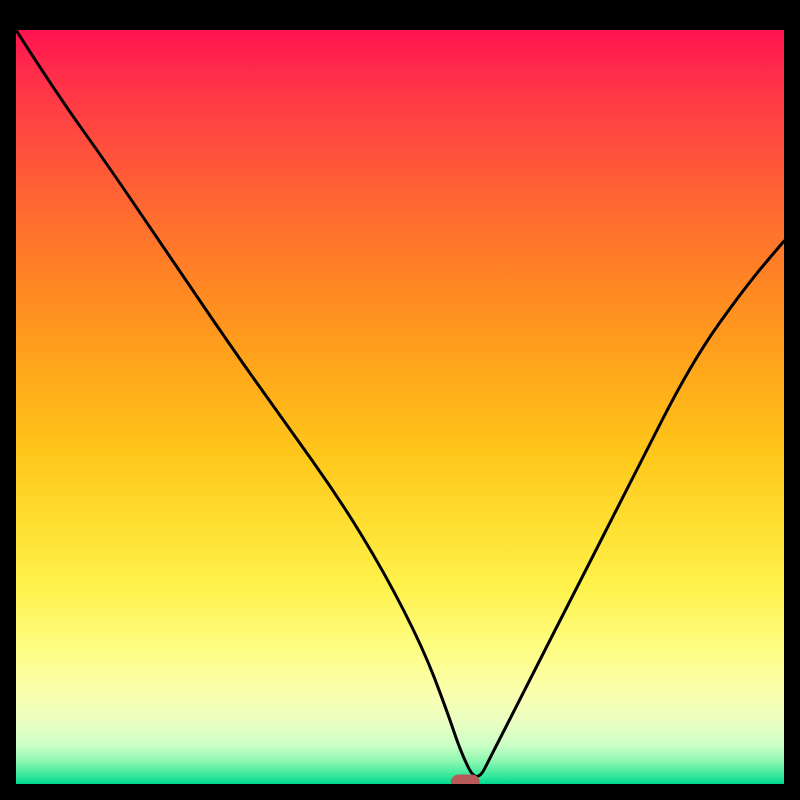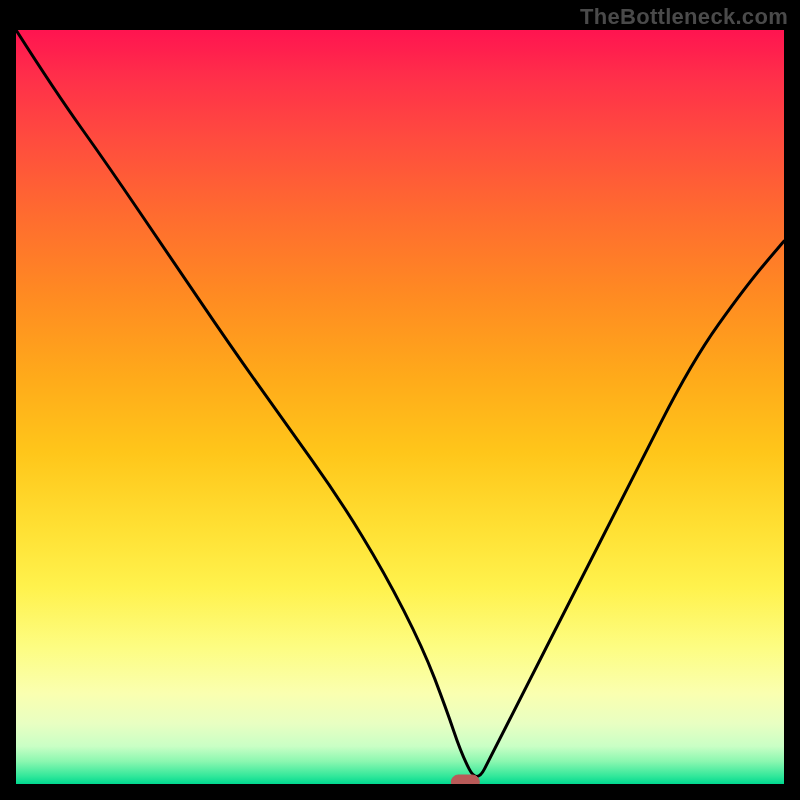--- a/index.html
+++ b/index.html
@@ -67,21 +67,20 @@
   }
   .marker {
     fill: #b85a58;
     stroke: #b85a58;
   }
 </style>
 </head>
 <body>
 
 <div class="frame">
-  <div class="watermark">TheBottleneck.com</div>
 
   <div class="plot-area">
     <svg id="chart-svg" width="768" height="754" viewBox="0 0 768 754" preserveAspectRatio="none">
       <path id="curve-path" class="curve" d="M 0.0 0.0 Q 38.4 60.3 65.3 98.0 Q 92.2 135.7 122.9 181.0 Q 153.6 226.2 184.3 271.4 Q 215.0 316.7 241.9 354.4 Q 268.8 392.1 295.7 429.8 Q 322.6 467.5 345.6 505.2 Q 368.6 542.9 387.8 580.6 Q 407.0 618.3 418.6 648.4 Q 430.1 678.6 437.8 701.2 Q 445.4 723.8 453.1 738.9 Q 460.8 754.0 468.5 738.9 Q 476.2 723.8 491.5 693.7 Q 506.9 663.5 529.9 618.3 Q 553.0 573.0 583.7 512.7 Q 614.4 452.4 645.1 392.1 Q 675.8 331.8 702.7 294.1 Q 729.6 256.4 748.8 233.7 T 768.0 211.1"></path>
       <rect id="marker-rect" class="marker" x="435.3" y="745.0" width="28" height="14" rx="7" ry="7" fill="#b85a58" stroke="#b85a58"></rect>
     </svg>
   </div>
 </div>
 
 </body></html>

